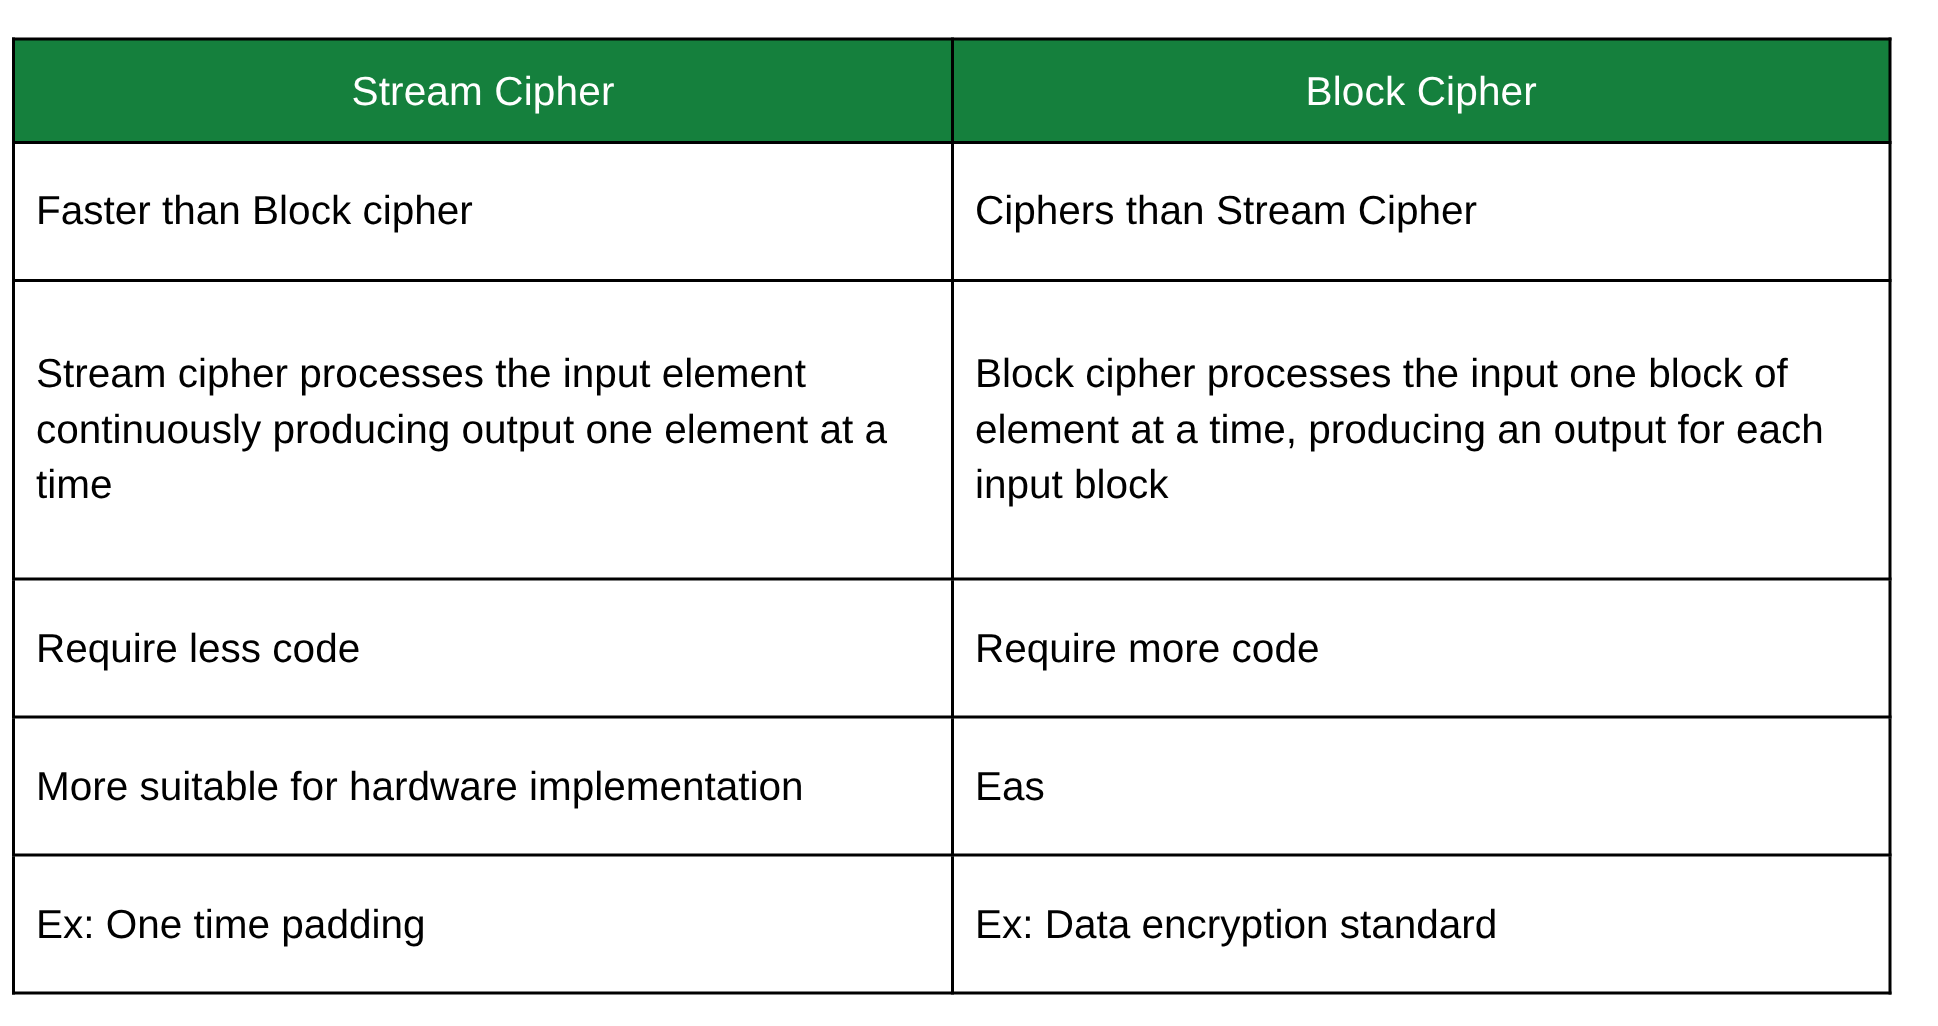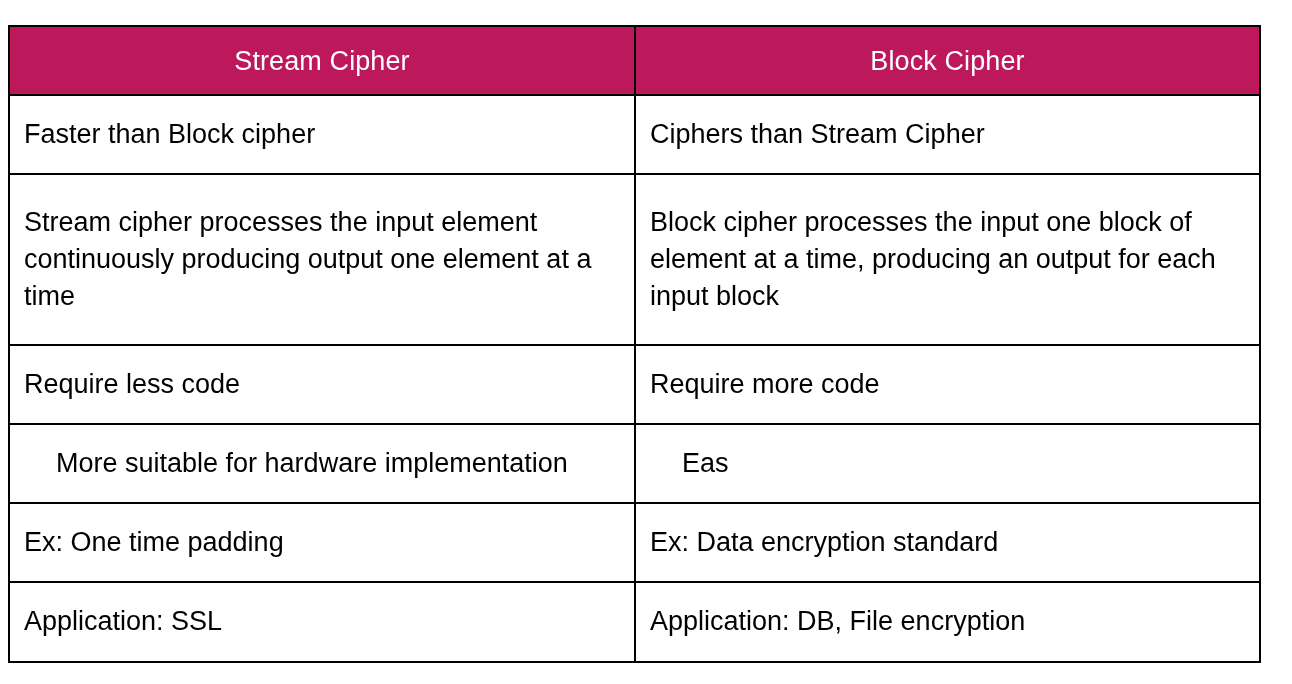--- a/index.html
+++ b/index.html
@@ -36,21 +36,21 @@
 
   table.cmp th,
   table.cmp td {
     border: 2px solid #000000;
     vertical-align: middle;
     padding: 0;
   }
 
   
   table.cmp thead th {
-    background: #be185d;
+    background: #15803d;
     height: 67px;
     text-align: center;
     font-weight: normal;
     color: #ffffff;
     font-size: 27px;
     line-height: 32px;
     letter-spacing: 0.1px;
   }
   table.cmp thead th .hcell {
     display: block;
@@ -68,21 +68,21 @@
   table.cmp tbody td .cell {
     display: block;
     padding: 0 14px 0 14px;
   }
 
   
   tr.r-h1 td { height: 97px; }
   tr.r-h2 td { height: 62px; }
   tr.r-h3 td { height: 137px; }
   tr.r-h4 td { height: 62px; }
-  tr.r-h5 td { height: 62px; padding-left: 32px; }
+  tr.r-h5 td { height: 62px; }
   tr.r-h6 td { height: 62px; margin-top: 44px; }
   tr.r-h7 td { height: 63px; }
 
   
   td.multiline { vertical-align: middle; }
 </style>
 </head>
 <body>
 
 <div id="comparison-table-wrap">
@@ -145,25 +145,17 @@
 
       <tr class="r-h6">
         <td>
           <span class="cell">Ex: One time padding</span>
         </td>
         <td>
           <span class="cell">Ex: Data encryption standard</span>
         </td>
       </tr>
 
-      <tr class="r-h7">
-        <td>
-          <span class="cell">Application: SSL</span>
-        </td>
-        <td>
-          <span class="cell">Application: DB, File encryption</span>
-        </td>
-      </tr>
 
     </tbody>
   </table>
 
 </div>
 
 </body></html>

